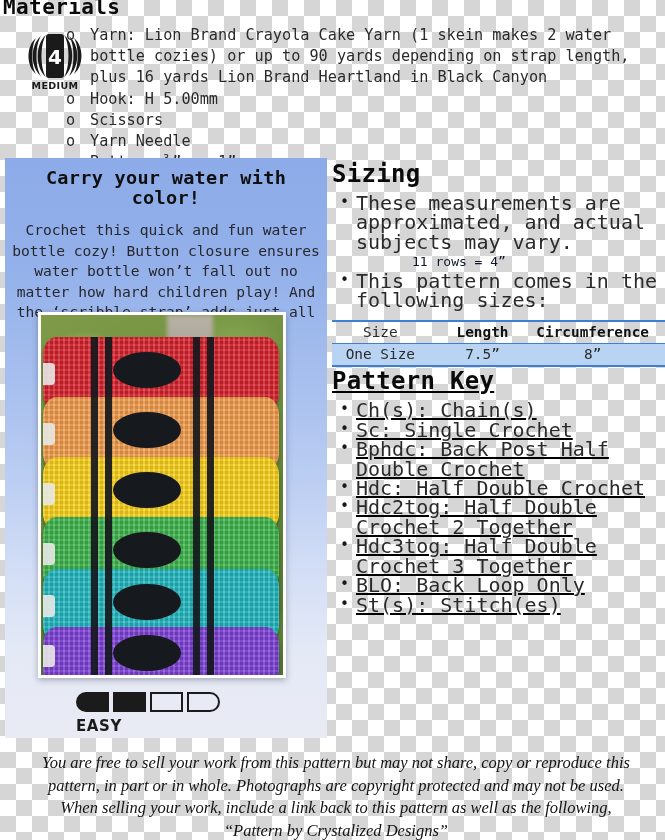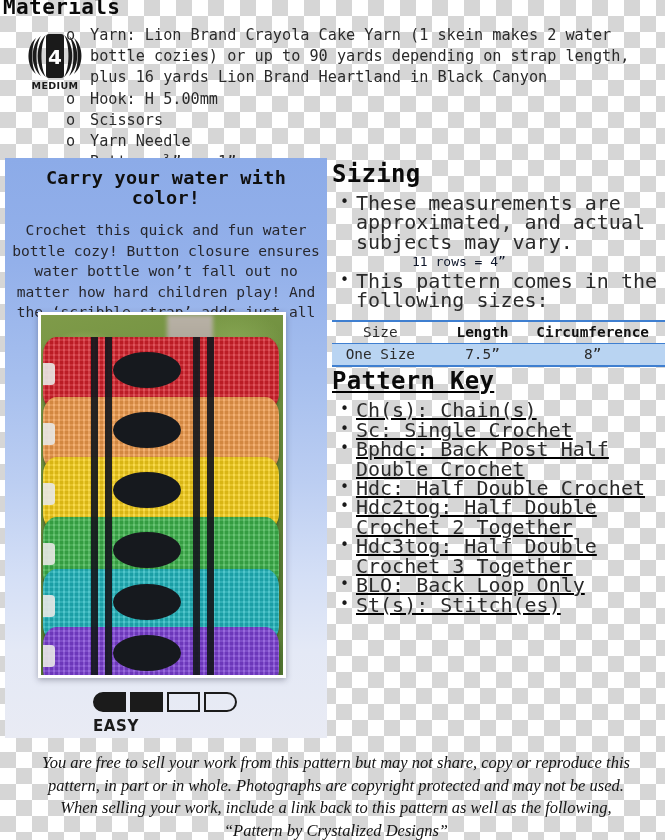--- a/index.html
+++ b/index.html
@@ -194,21 +194,21 @@
     width: 16px;
     height: 22px;
     border-radius: 4px;
     background: #e8e8e6;
     opacity: 0.9;
   }
 
   
   .difficulty {
     position: absolute;
-    left: 93px;
+    left: 76px;
     top: 692px;
     width: 160px;
   }
   .meter {
     display: flex;
     align-items: center;
     gap: 4px;
   }
   .seg {
     width: 33px;

